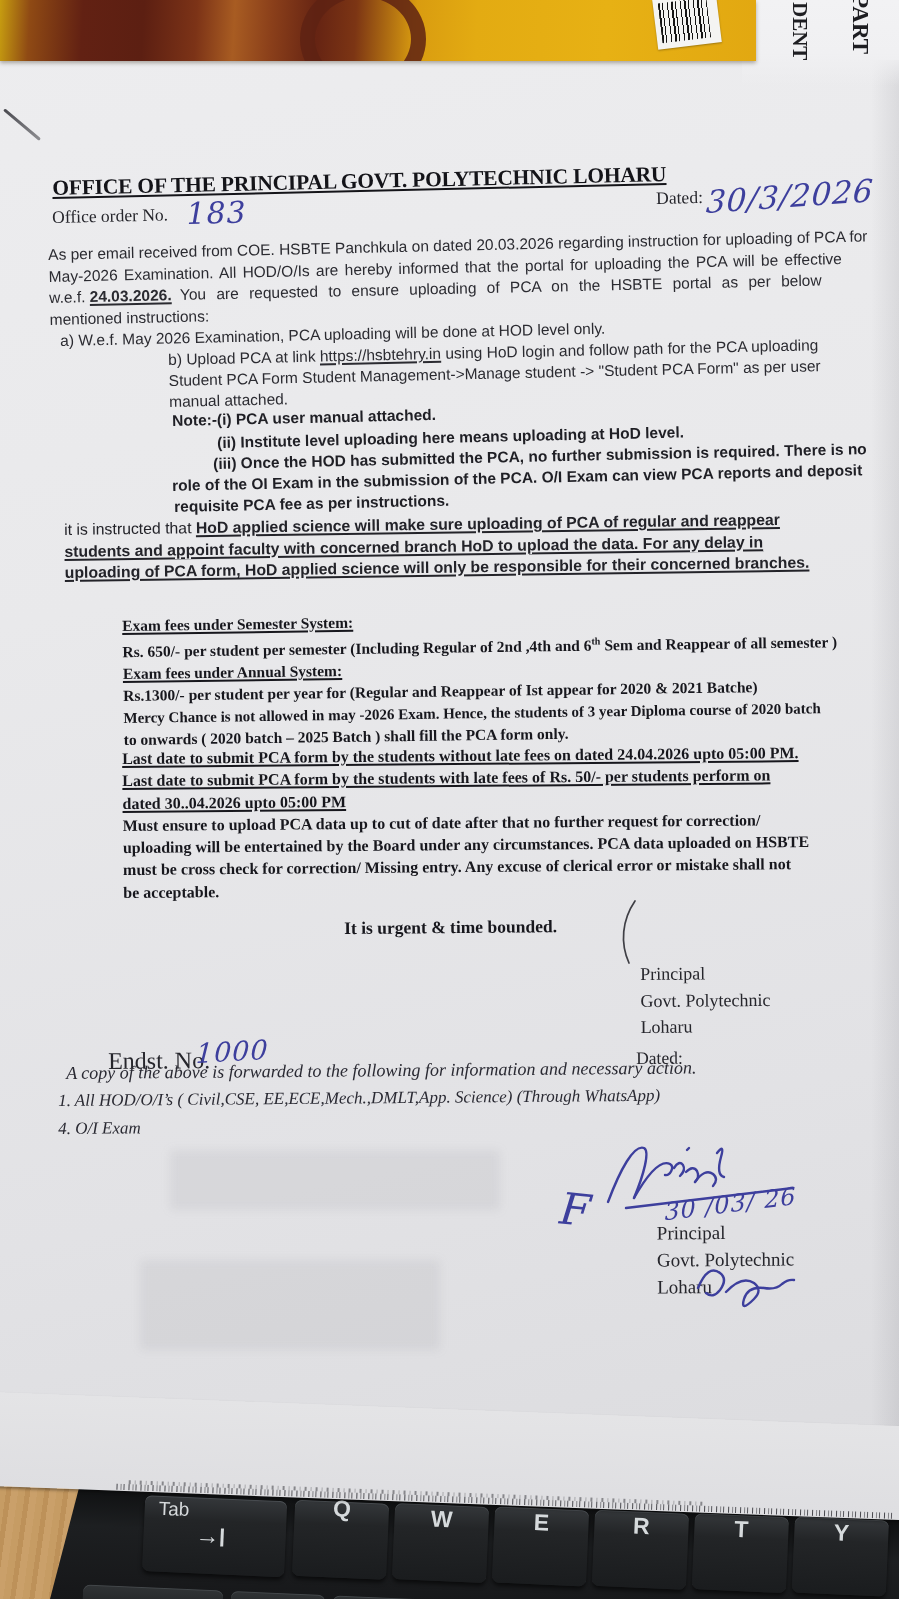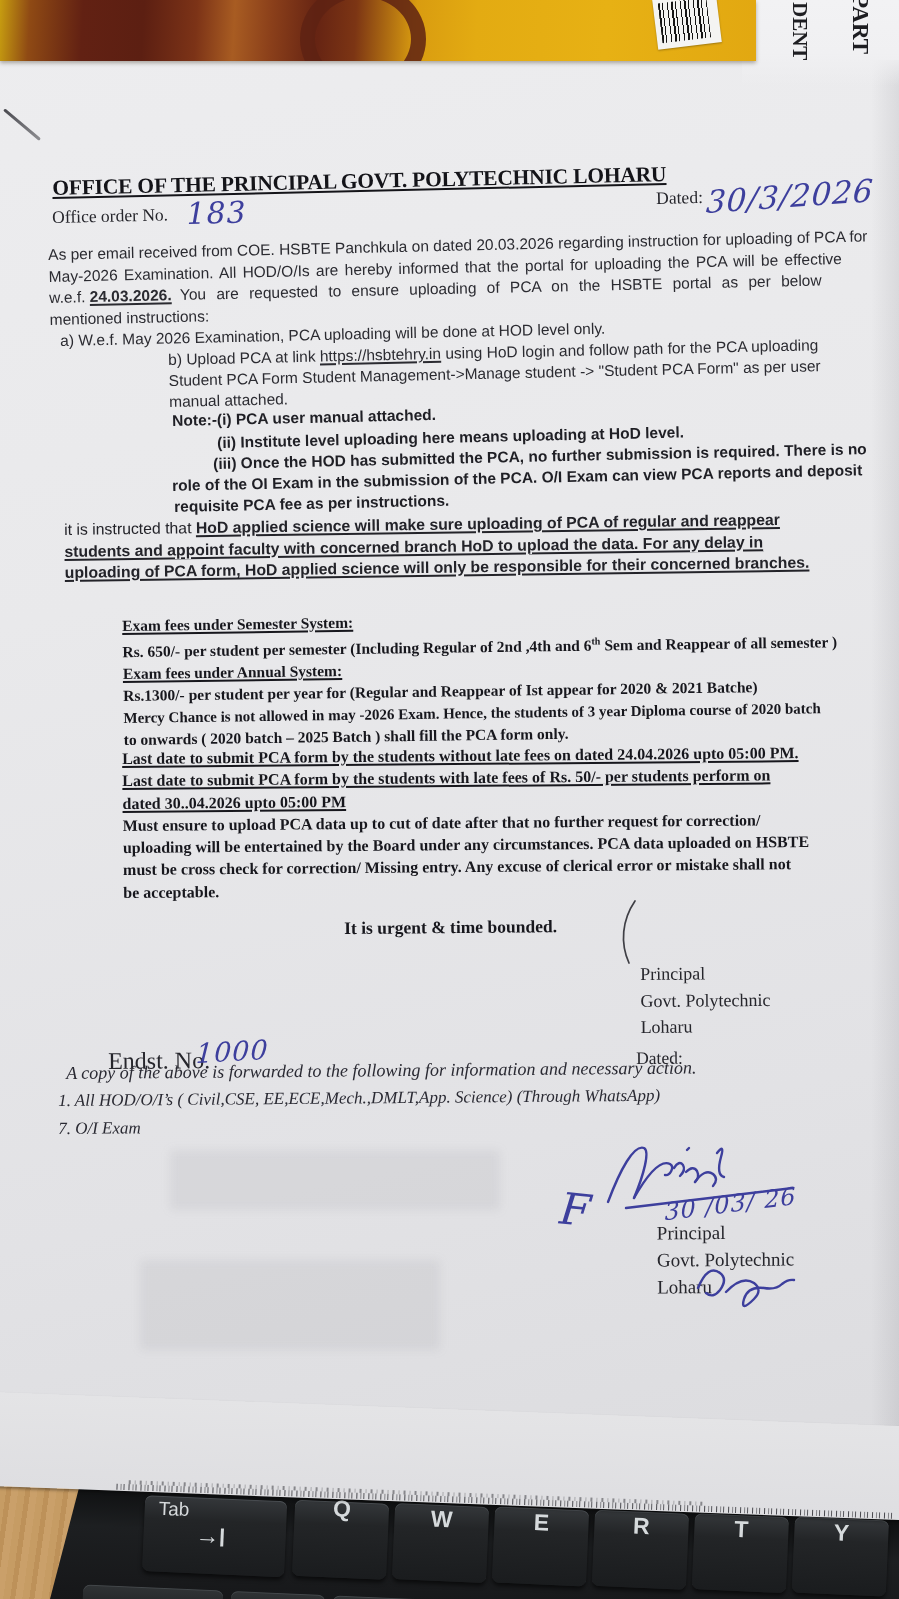--- a/index.html
+++ b/index.html
@@ -172,21 +172,21 @@
   <div>Govt. Polytechnic</div>
   <div>Loharu</div>
 </div>
 <div class="abs tilt3 serif" style="left:636px;top:1048px;font-size:17.5px;color:#26262c;">Dated:</div>
 
 <div class="abs tilt3 serif" style="left:108px;top:1048px;font-size:24px;color:#26262c;">Endst. No.</div>
 <div class="abs hand" style="left:196px;top:1036px;font-size:27px;transform:rotate(-3deg) skewX(-6deg);">1000</div>
 
 <div class="abs tilt3 serif it" style="left:66px;top:1063px;font-size:18px;color:#2a2a33;">A copy of the above is forwarded to the following for information and necessary action.</div>
 <div class="abs tilt3 serif it" style="left:58px;top:1091px;font-size:17px;color:#2a2a33;">1. All HOD/O/I’s ( Civil,CSE, EE,ECE,Mech.,DMLT,App. Science) (Through WhatsApp)</div>
-<div class="abs tilt3 serif it" style="left:58px;top:1119px;font-size:17px;color:#2a2a33;">7. O/I Exam</div>
+<div class="abs tilt3 serif it" style="left:58px;top:1119px;font-size:17px;color:#2a2a33;">4. O/I Exam</div>
 
 <svg class="abs stroke" style="left:598px;top:1138px;" width="215" height="85">
   <path d="M10,64 C22,32 36,6 46,10 C52,13 46,36 36,60"></path>
   <path d="M36,60 C52,32 64,22 72,26 C77,29 72,38 67,37"></path>
   <path d="M76,30 q5,-8 9,-3 q3,5 -3,11"></path>
   <path d="M89,12 l2,-2"></path>
   <path d="M88,34 q7,-7 11,-1 q3,6 -2,11"></path>
   <path d="M97,44 q10,-14 18,-8 q6,5 0,12"></path>
   <path d="M119,15 q8,-10 4,4 q-5,18 3,20"></path>
   <path d="M28,70 L195,50"></path>

